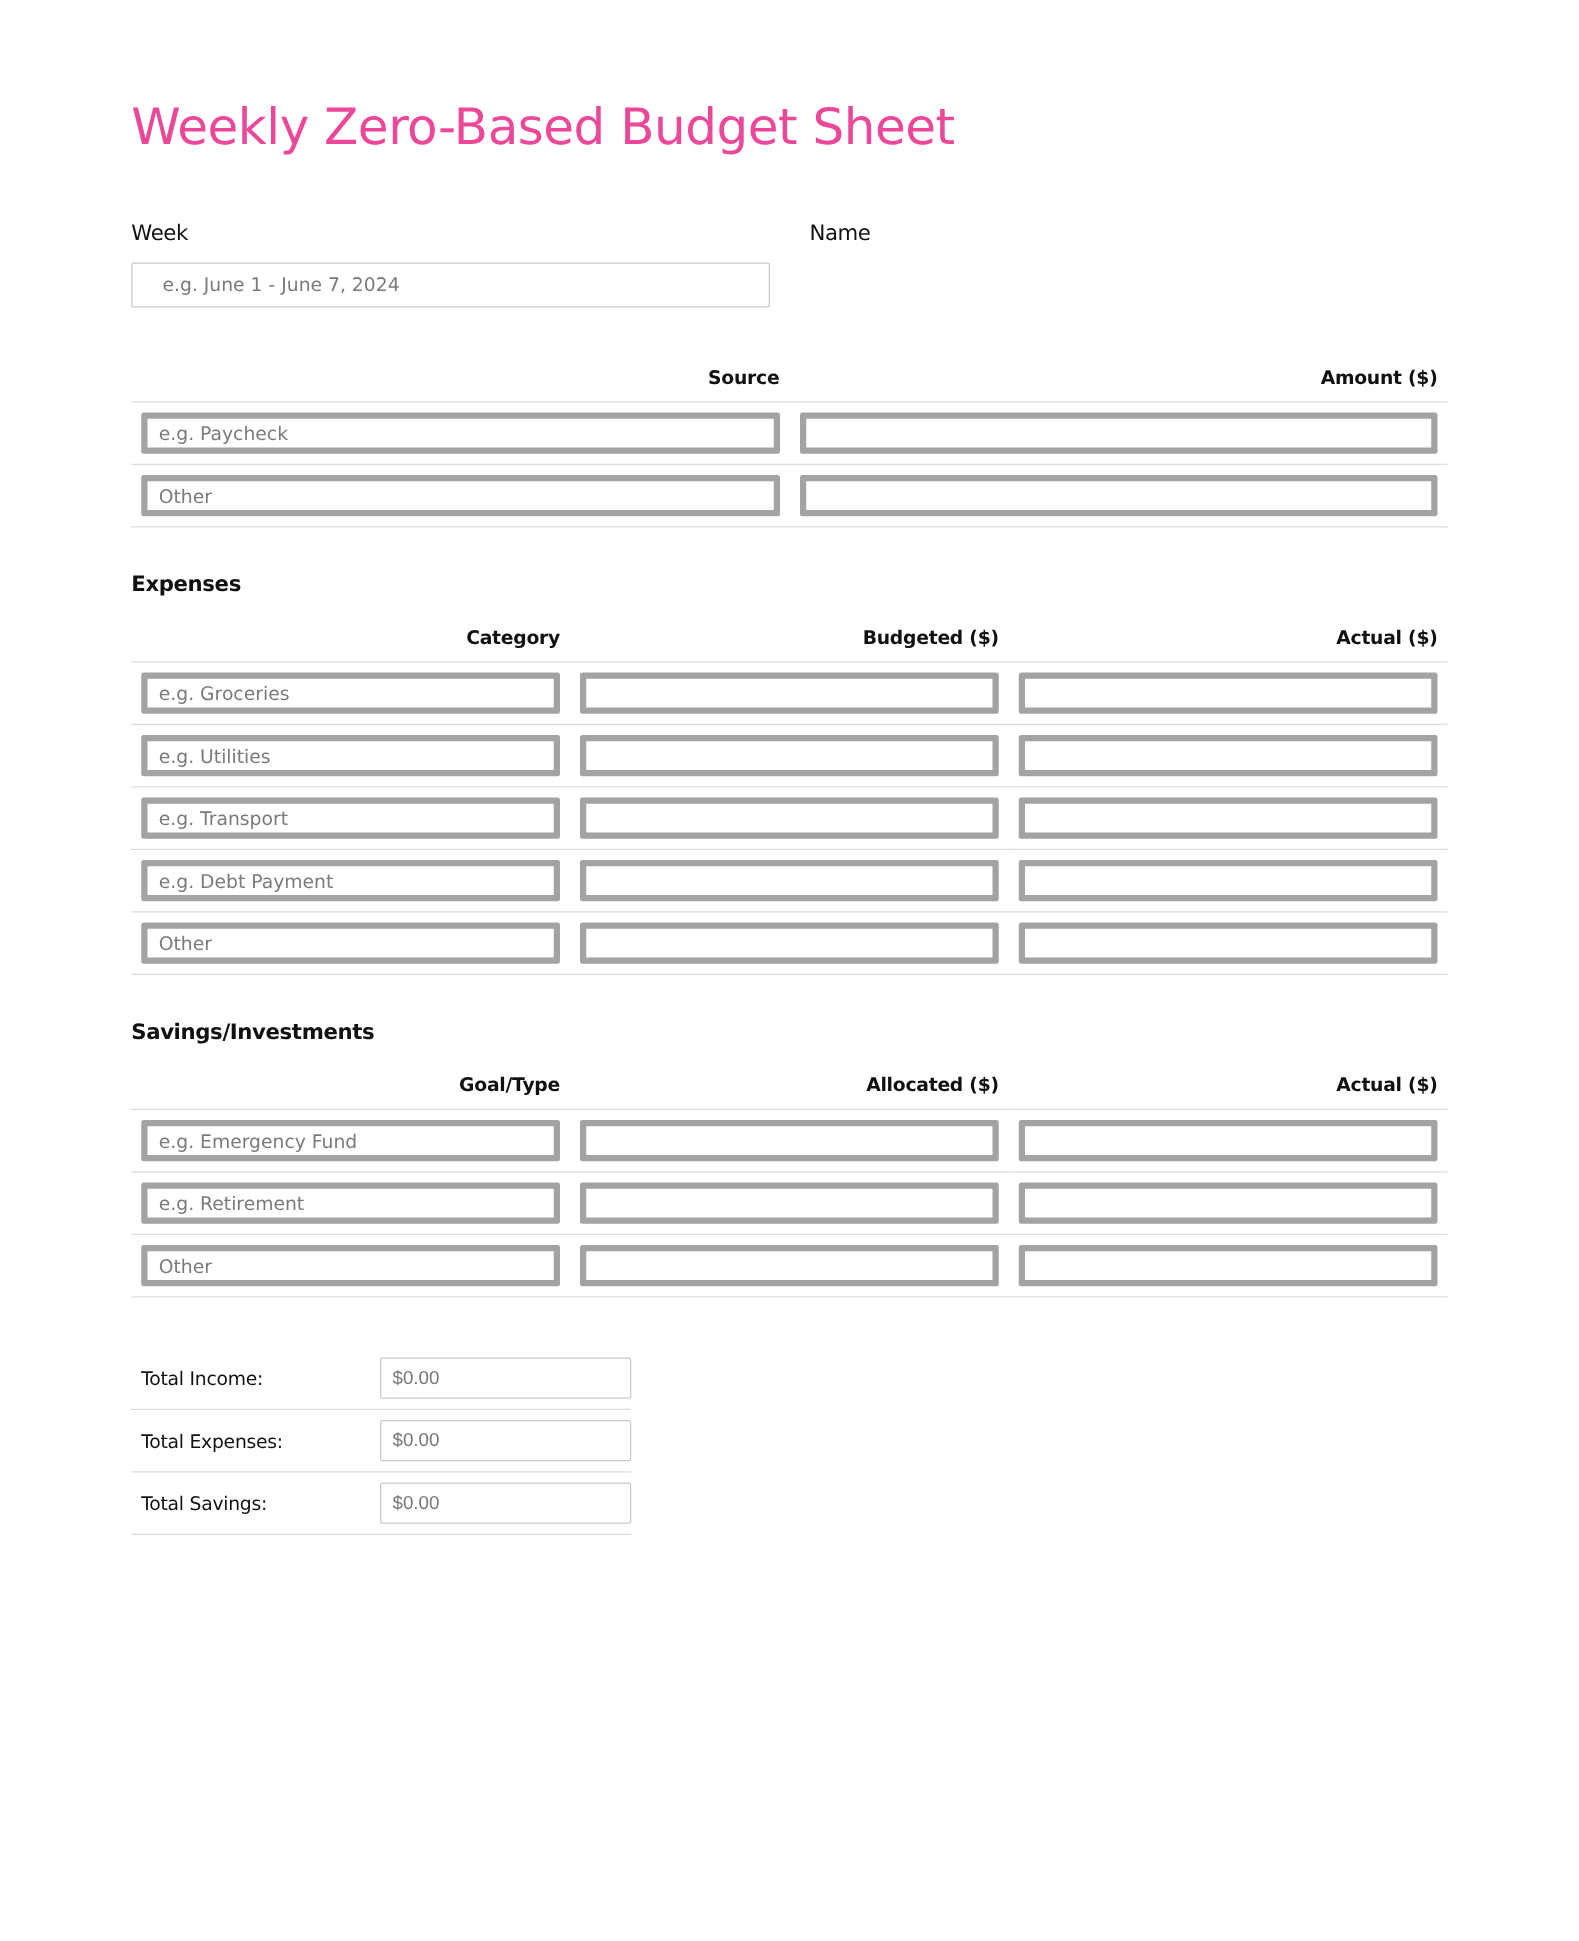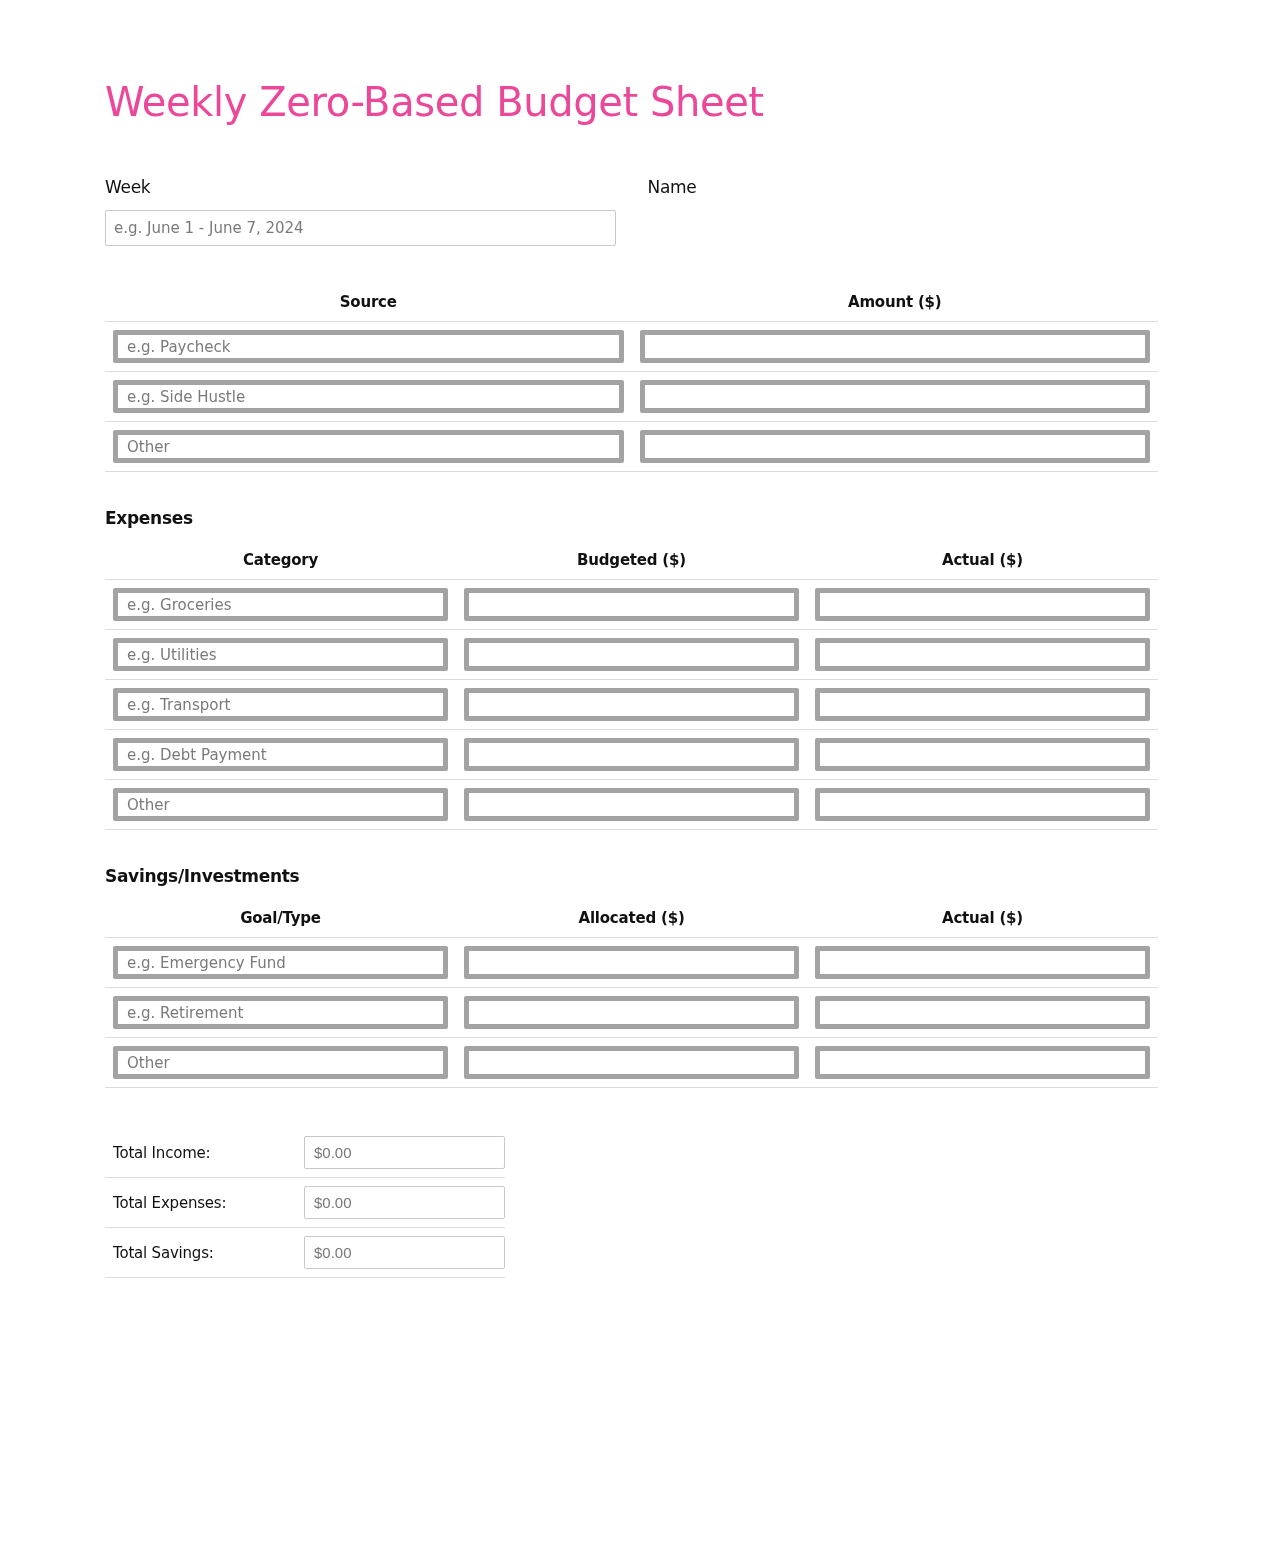--- a/index.html
+++ b/index.html
@@ -3,27 +3,27 @@
 <meta charset="utf-8">
 <style>
   * { box-sizing: border-box; }
   html, body { margin: 0; padding: 0; background: #ffffff; }
   body { width: 1263px; min-height: 1553px; font-family: "DejaVu Sans", "Liberation Sans", sans-serif; color: #111; }
   .container { position: relative; margin-left: 105px; width: 1053px; padding-top: 82px; }
   h1 { margin: 0; font-size: 40px; font-weight: normal; letter-spacing: -0.4px; height: 40px; line-height: 40px; color: #ec4899; font-weight: 500; }
   .meta-row { display: flex; gap: 32px; margin-top: 54px; }
   .meta-field { flex: 1; }
   .meta-label { font-size: 17px; font-weight: normal; line-height: 22px; margin-bottom: 12px; letter-spacing: -0.3px; }
-  .meta-input { width: 100%; height: 36px; border: 1px solid #c9c9c9; border-radius: 2px; padding: 0 8px; font-size: 15px; font-family: inherit; color: #333; background: #fff; }
+  .meta-input { width: 100%; height: 36px; border: 1px solid #c9c9c9; border-radius: 2px; padding: 0 24px; font-size: 15px; font-family: inherit; color: #333; background: #fff; }
   input::placeholder { color: #7a7a7a; }
   .section-title { font-size: 17px; font-weight: bold; letter-spacing: -0.3px; line-height: 22px; margin: 0; }
   .sec-income { margin-top: 35px; }
   .sec-expenses, .sec-savings { margin-top: 35px; }
   table { border-collapse: collapse; width: 100%; table-layout: fixed; margin-top: 10px; }
-  th { text-align: center; font-size: 15px; font-weight: bold; padding: 10px 8px 8px 8px; line-height: 22px; border-bottom: 1px solid #dcdcdc; letter-spacing: -0.2px; }
+  th { text-align: right; font-size: 15px; font-weight: bold; padding: 10px 8px 8px 8px; line-height: 22px; border-bottom: 1px solid #dcdcdc; letter-spacing: -0.2px; }
   td { padding: 8px 8px; border-bottom: 1px solid #dcdcdc; height: 49px; }
   td input { width: 100%; height: 33px; border: 5px solid #a3a3a3; border-radius: 2px; padding: 0 9px; font-size: 15px; font-family: inherit; background: #fff; color: #333; }
   .totals { width: 400px; margin-top: 40px; }
   .totals td { padding: 8px 8px; height: 49px; }
   .totals td.label { width: 191px; font-size: 15px; font-weight: normal; letter-spacing: -0.2px; }
   .totals input { width: 201px; height: 33px; border: 1px solid #c9c9c9; border-radius: 2px; padding: 0 9px; font-size: 15px; font-family: Liberation Sans, sans-serif; color: #777; background: #fff; }
 </style>
 </head>
 <body>
 
@@ -44,24 +44,20 @@
     <table>
       <thead>
         <tr>
           <th>Source</th>
           <th>Amount ($)</th>
         </tr>
       </thead>
       <tbody>
         <tr>
           <td><input type="text" placeholder="e.g. Paycheck" style=""></td>
-          <td><input type="text" style=""></td>
-        </tr>
-        <tr>
-          <td><input type="text" placeholder="e.g. Side Hustle" style=""></td>
           <td><input type="text" style=""></td>
         </tr>
         <tr>
           <td><input type="text" placeholder="Other" style=""></td>
           <td><input type="text" style=""></td>
         </tr>
       </tbody>
     </table>
   </div>
 

